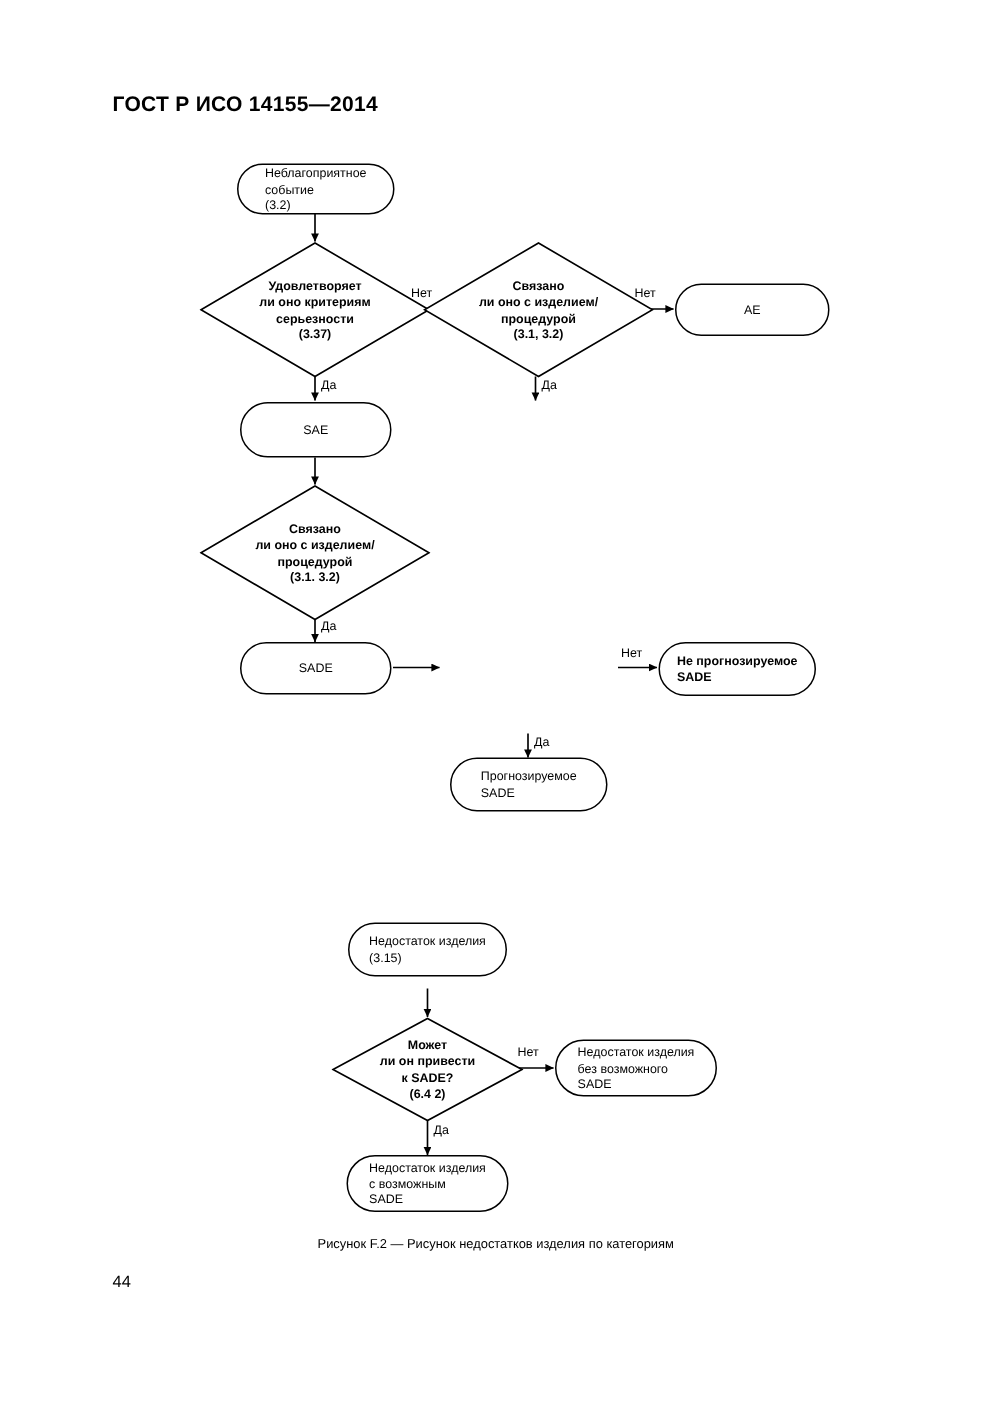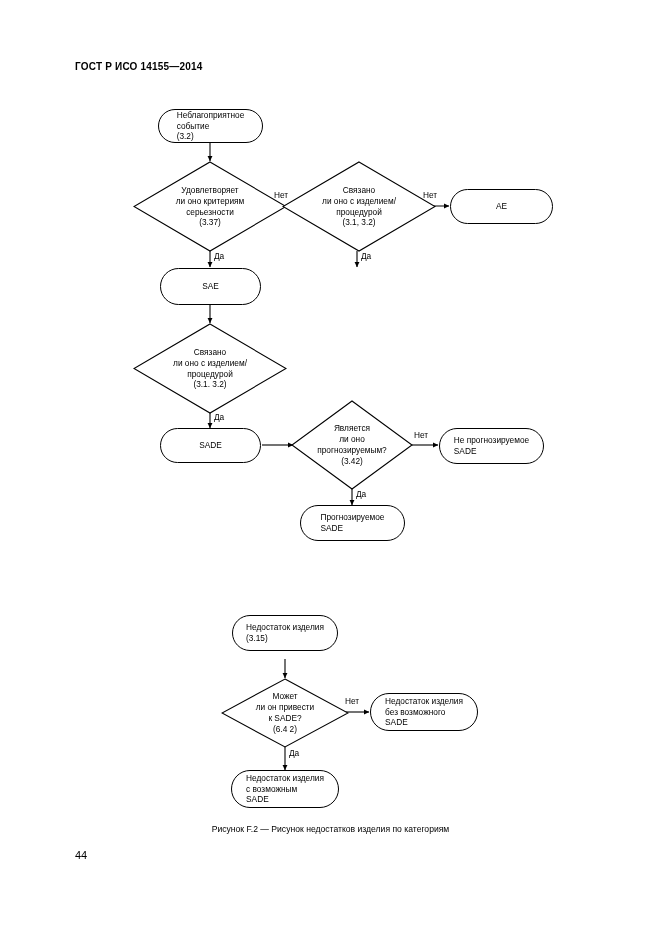--- a/index.html
+++ b/index.html
@@ -18,21 +18,21 @@
   .page {
     position: absolute;
     left: 0; top: 0;
     width: 661px; height: 936px;
     background: #ffffff;
   }
   .doc-header {
     position: absolute;
     left: 75px;
     top: 61px;
-    font-size: 10px;
+    font-size: 14px;
     font-weight: bold;
     letter-spacing: 0.2px;
     white-space: nowrap;
     text-align: center;
   }
   .page-number {
     position: absolute;
     left: 75px;
     top: 849px;
     font-size: 11px;
@@ -78,20 +78,21 @@
     left: 0; top: 0;
     width: 100%;
     height: 100%;
     display: flex;
     align-items: center;
     justify-content: center;
     text-align: center;
     font-size: 8.3px;
     line-height: 1.32;
     pointer-events: none;
+    font-weight: bold;
   }
   .edge-label {
     position: absolute;
     font-size: 8.3px;
     white-space: nowrap;
   }
   .wires {
     position: absolute;
     left: 0; top: 0;
     width: 661px;
@@ -171,28 +172,22 @@
     <svg width="154" height="91" viewBox="0 0 154 91">
       <polygon points="77,1 153,45.5 77,90 1,45.5" fill="#fff" stroke="#000" stroke-width="1.1"></polygon>
     </svg>
     <div class="diamond-text">Связано<br>ли оно с изделием/<br>процедурой<br>(3.1. 3.2)</div>
   </div>
 
   <div class="node terminator" style="left:160px; top:428px; width:101px; height:35px;">
     <span class="lbl">SADE</span>
   </div>
 
-  <div class="diamond-wrap" style="left:291px; top:400px; width:122px; height:90px;">
-    <svg width="122" height="90" viewBox="0 0 122 90">
-      <polygon points="61,1 121,45 61,89 1,45" fill="#fff" stroke="#000" stroke-width="1.1"></polygon>
-    </svg>
-    <div class="diamond-text">Является<br>ли оно<br>прогнозируемым?<br>(3.42)</div>
-  </div>
-
-  <div class="node terminator" style="left:439px; top:428px; width:105px; height:36px;">
+
+  <div class="node terminator" style="left:439px; top:428px; width:105px; height:36px;font-weight:bold;">
     <span class="lbl">Не прогнозируемое<br>SADE</span>
   </div>
 
   <div class="node terminator" style="left:300px; top:505px; width:105px; height:36px;">
     <span class="lbl">Прогнозируемое<br>SADE</span>
   </div>
 
   <div class="edge-label" style="left:274px; top:190px;">Нет</div>
   <div class="edge-label" style="left:423px; top:190px;">Нет</div>
   <div class="edge-label" style="left:214px; top:251px;">Да</div>

